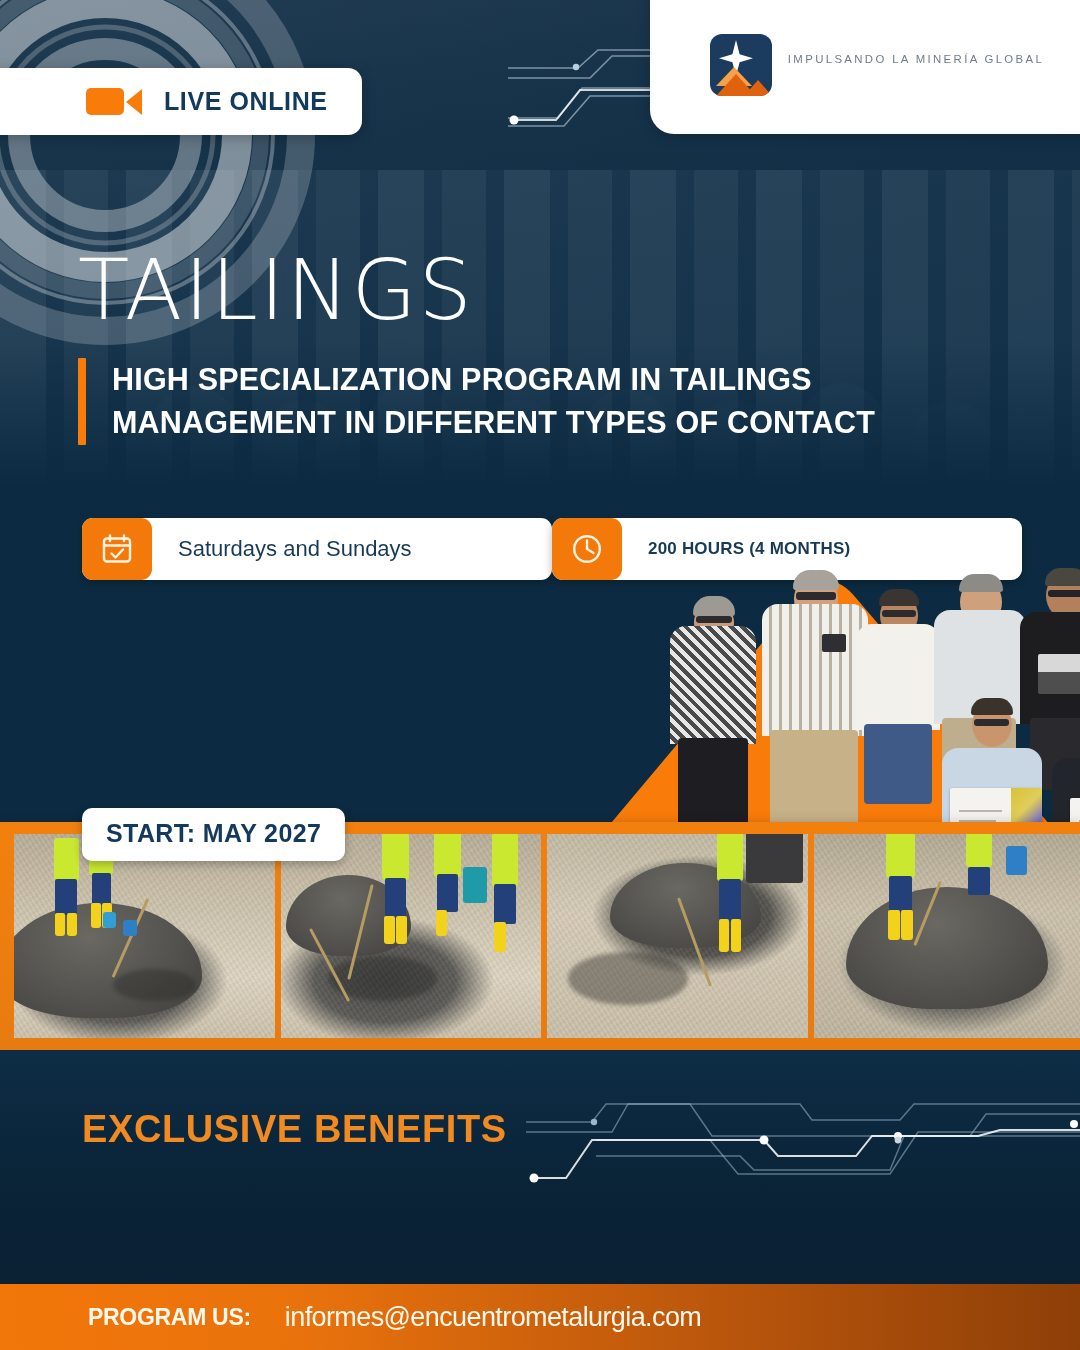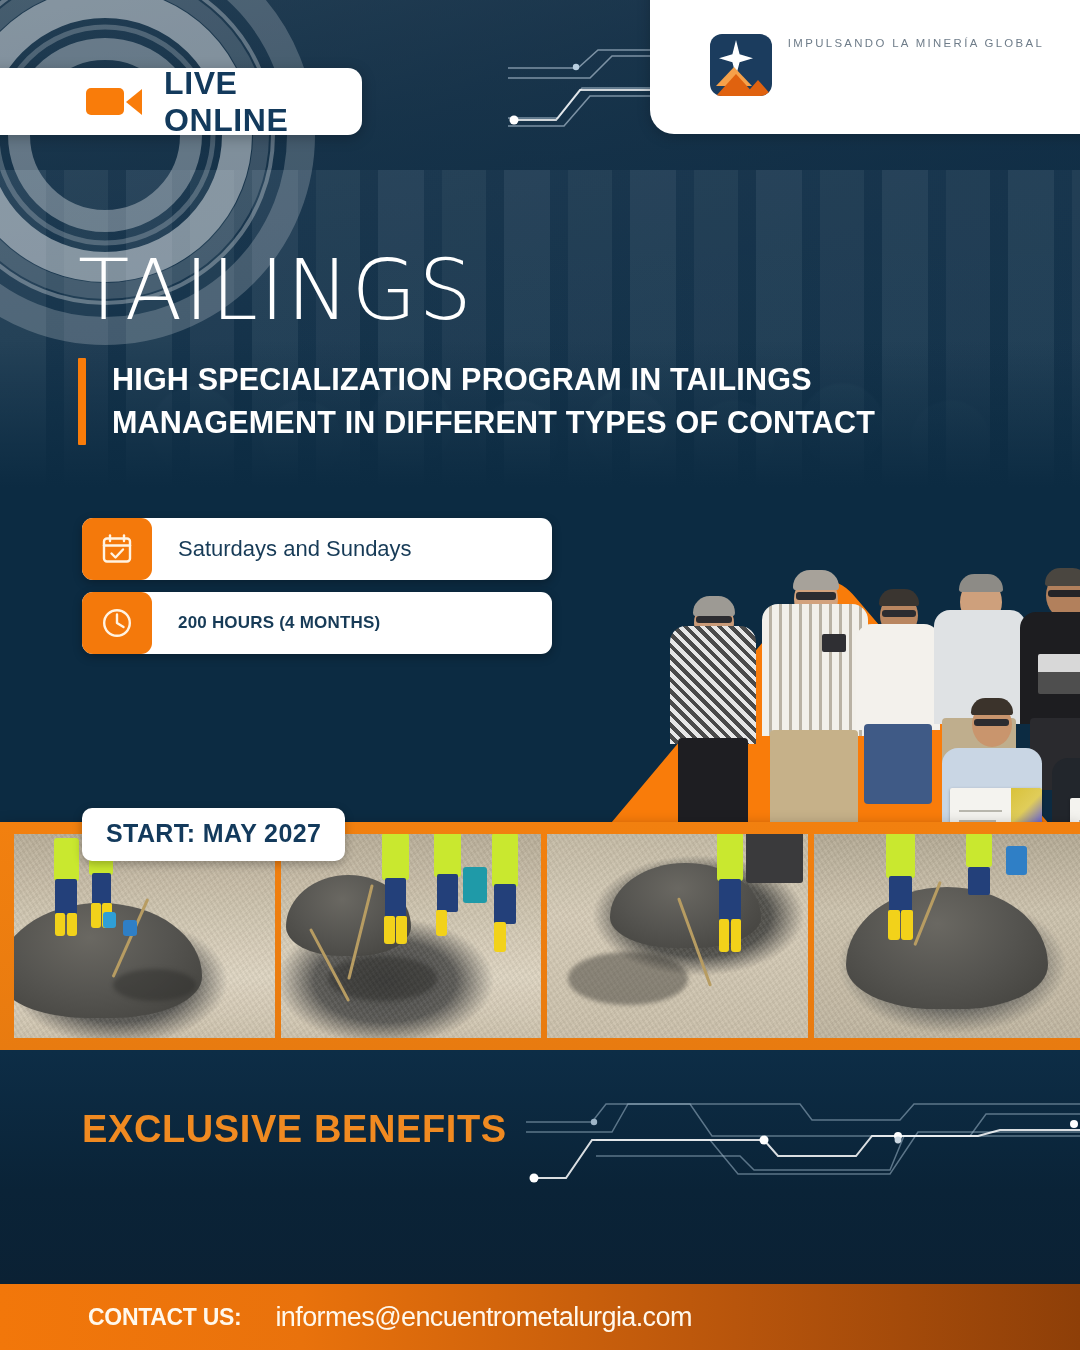--- a/index.html
+++ b/index.html
@@ -65,54 +65,54 @@
   }
   .cam-icon { display:flex; align-items:center; }
   .cam-body { width:38px; height:27px; background:#F97C0A; border-radius:5px; }
   .cam-tri {
     width:0; height:0; margin-left:2px;
     border-top:13px solid transparent;
     border-bottom:13px solid transparent;
     border-right:16px solid #F97C0A;
   }
   .live-text {
-    font-size:32px; font-weight:bold; letter-spacing:.6px; color:#133A5C;
+    font-size:25px; font-weight:bold; letter-spacing:.6px; color:#133A5C;
   }
 
   
   .logo-card {
     position:absolute; left:650px; top:-24px; width:454px; height:158px;
     background:#ffffff; border-radius:0 0 0 24px;
     display:flex; align-items:center; justify-content:center;
     box-shadow:0 3px 14px rgba(0,0,0,.2);
     padding-top:20px;
   }
   .logo-wrap { display:flex; align-items:flex-start; gap:14px; }
   .logo-mark { width:62px; height:62px; border-radius:12px; background:#1B3C5E; position:relative; overflow:hidden; }
   .logo-mark svg { position:absolute; left:0; top:0; }
   .logo-text-col { display:flex; flex-direction:column; }
   .logo-word { font-size:50px; font-weight:bold; color:#1B3C5E; line-height:.98; letter-spacing:-1.2px; }
-  .logo-tag { font-size:11.4px; letter-spacing:2.35px; color:#6E7C89; margin-top:3px; padding-left:2px; }
+  .logo-tag { font-size:11.4px; letter-spacing:2.35px; color:#6E7C89; margin-top:19px; padding-left:2px; }
 
   
   .title-main {
     position:absolute; left:78px; top:248px;
     font-size:84px; font-weight:300; color:#ffffff; letter-spacing:2px;
     font-family:"DejaVu Sans", sans-serif;
     line-height:1;
   }
   .subtitle-block { position:absolute; left:78px; top:358px; width:890px; display:flex; gap:26px; }
   .subtitle-bar { width:8px; background:#F97C0A; border-radius:1px; flex:0 0 8px; }
   .subtitle-text {
     font-size:30.5px; font-weight:bold; color:#ffffff; line-height:1.42;
     letter-spacing:.2px;
   }
 
   
-  .pills { position:absolute; left:82px; top:518px; display:flex; flex-direction:column; gap:12px; }
+  .pills { position:absolute; left:82px; top:518px; display:flex; flex-direction:row; }
   .pill {
     width:470px; height:62px; background:#ffffff; border-radius:11px;
     display:flex; align-items:center;
     box-shadow:0 3px 10px rgba(0,0,0,.28);
     position:relative;
   }
   .pill-icon {
     position:absolute; left:0; top:0;
     width:70px; height:62px; background:#F4790B; border-radius:11px;
     display:flex; align-items:center; justify-content:center;
@@ -475,17 +475,17 @@
       <circle cx="398" cy="58" r="4" fill="#ffffff"></circle>
       <circle cx="398" cy="62" r="3.4" fill="#cbd8e2"></circle>
       <circle cx="574" cy="46" r="4" fill="#ffffff"></circle>
       <circle cx="94" cy="44" r="3.2" fill="#9fb6c8"></circle>
     </svg>
   </div>
 
   <div class="benefits-title">EXCLUSIVE BENEFITS</div>
 
   <div class="footer">
-    <span class="ft-label">CONTACT US:</span>
+    <span class="ft-label">PROGRAM US:</span>
     <span class="ft-email">informes@encuentrometalurgia.com</span>
   </div>
 
 </div>
 
 </body></html>

